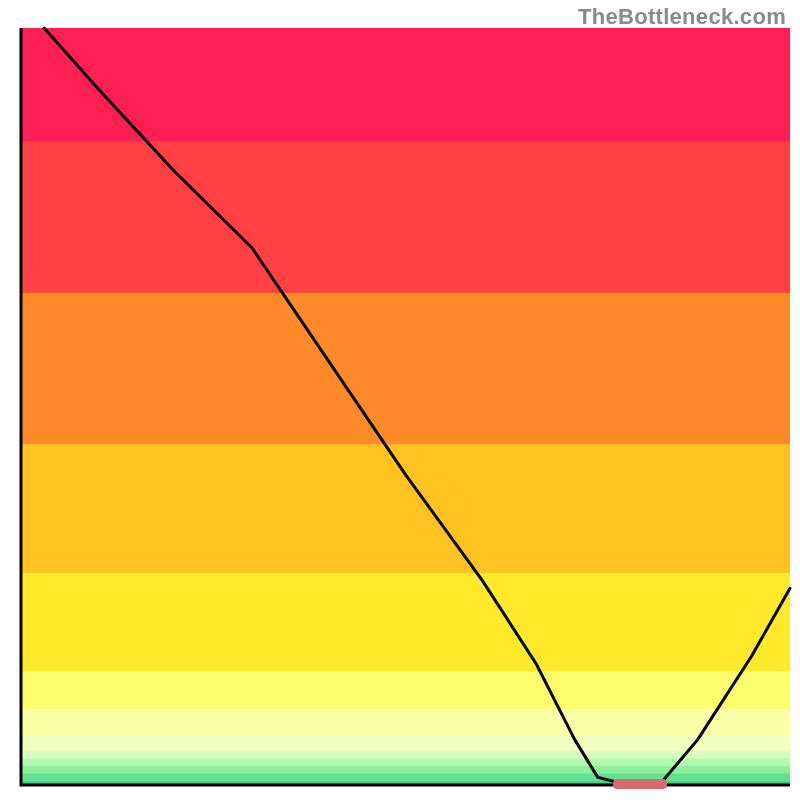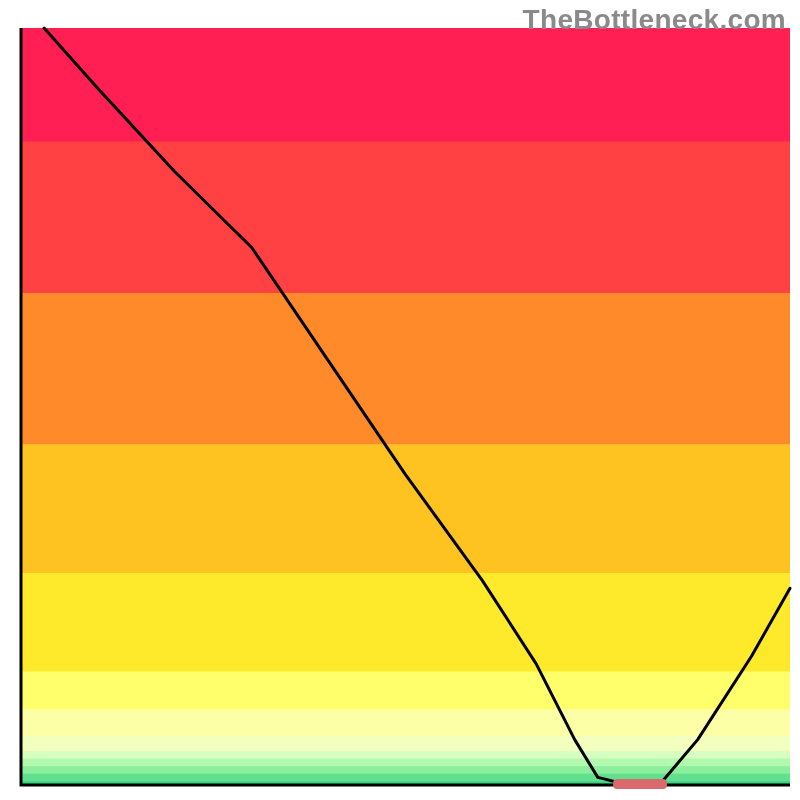--- a/index.html
+++ b/index.html
@@ -12,21 +12,21 @@
   }
   .stage {
     position: relative;
     width: 800px;
     height: 800px;
   }
   .watermark {
     position: absolute;
     top: 4px;
     right: 14px;
-    font-size: 28px;
+    font-size: 22px;
     font-weight: 700;
     color: #8a8a8a;
     letter-spacing: 0.3px;
   }
   svg.plot {
     position: absolute;
     left: 0;
     top: 0;
     width: 800px;
     height: 800px;

